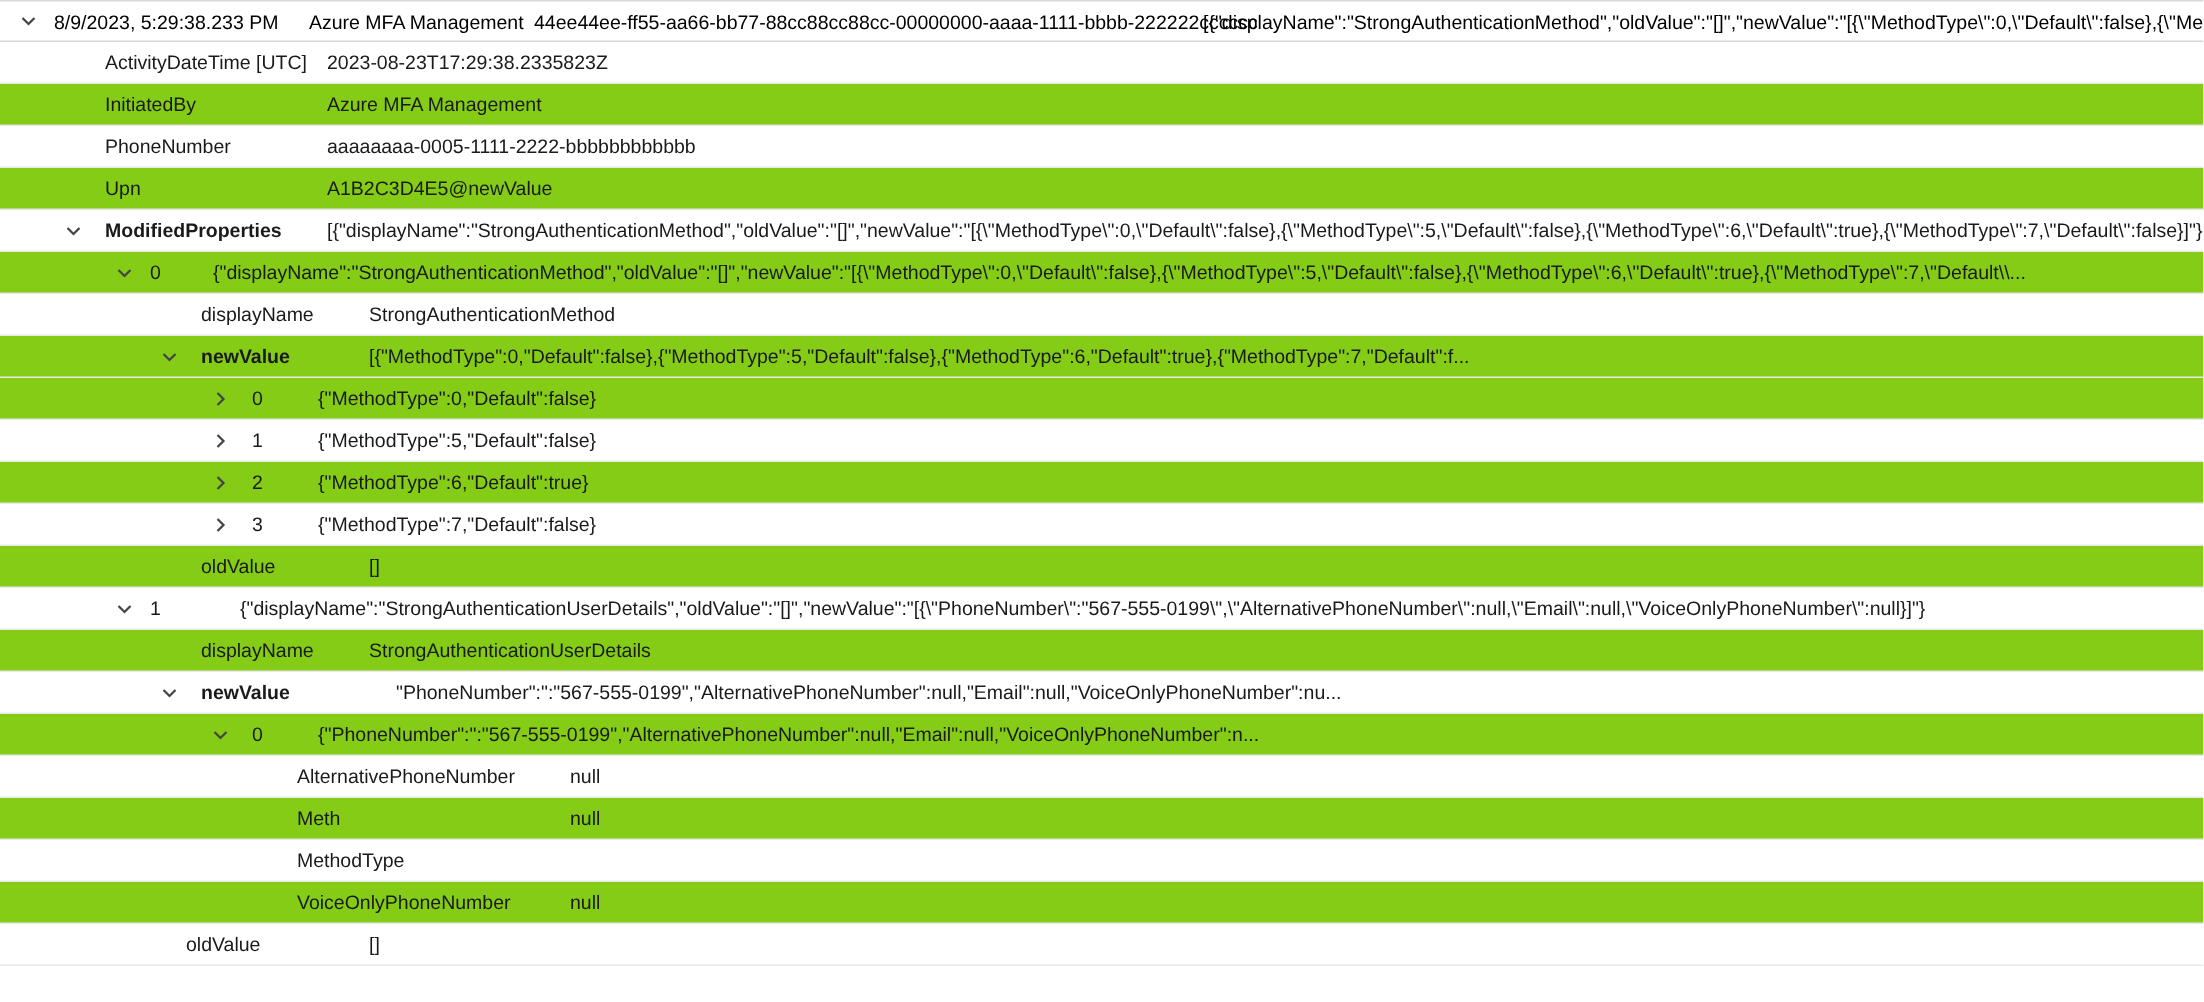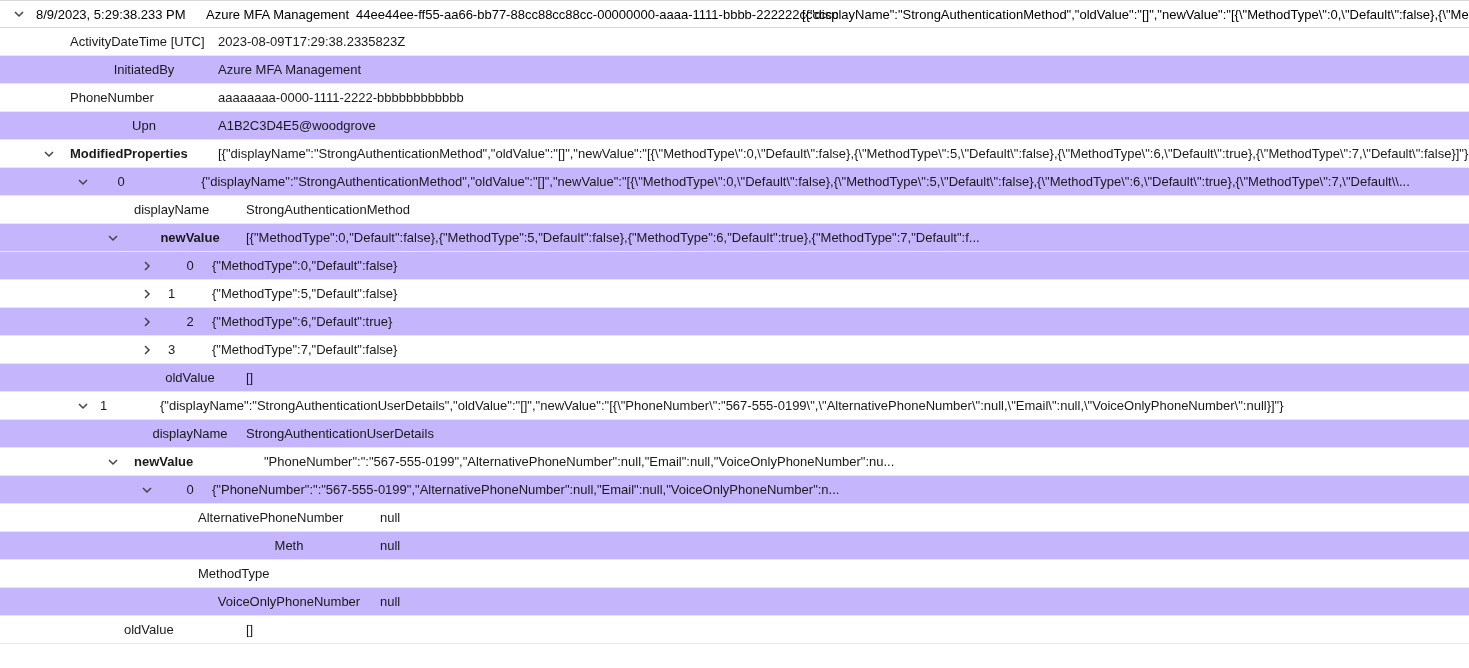--- a/index.html
+++ b/index.html
@@ -13,22 +13,21 @@
     }
     .row {
       display: flex;
       align-items: center;
       min-height: 28px;
       padding: 0 0;
       border-bottom: 1px solid #e8e8e8;
       white-space: nowrap;
     }
     .row.alt {
-      background-color: #c4b5fd;
-      text-align: center;
+      background-color: #84cc16;
     }
     .chev {
       width: 14px;
       display: inline-flex;
       justify-content: center;
       align-items: center;
       cursor: pointer;
       color: #444;
       flex-shrink: 0;
     }
@@ -60,36 +59,36 @@
   <span class="sp" style="width:10px"></span>
   <span class="col" style="width:170px">8/9/2023, 5:29:38.233 PM</span>
   <span class="col" style="width:150px">Azure MFA Management</span>
   <span class="col" style="width:446px">44ee44ee-ff55-aa66-bb77-88cc88cc88cc-00000000-aaaa-1111-bbbb-222222cccccc</span>
   <span class="col overflow" style="flex:1">[{"displayName":"StrongAuthenticationMethod","oldValue":"[]","newValue":"[{\"MethodType\":0,\"Default\":false},{\"Meth</span>
 </div>
 
 <div class="row">
   <span class="sp" style="width:70px"></span>
   <span class="label" style="width:148px">ActivityDateTime [UTC]</span>
-  <span class="val">2023-08-09T17:29:38.2335823Z</span>
+  <span class="val">2023-08-23T17:29:38.2335823Z</span>
 </div>
 <div class="row alt">
   <span class="sp" style="width:70px"></span>
   <span class="label" style="width:148px">InitiatedBy</span>
   <span class="val">Azure MFA Management</span>
 </div>
 <div class="row">
   <span class="sp" style="width:70px"></span>
   <span class="label" style="width:148px">PhoneNumber</span>
-  <span class="val">aaaaaaaa-0000-1111-2222-bbbbbbbbbbbb</span>
+  <span class="val">aaaaaaaa-0005-1111-2222-bbbbbbbbbbbb</span>
 </div>
 <div class="row alt">
   <span class="sp" style="width:70px"></span>
   <span class="label" style="width:148px">Upn</span>
-  <span class="val">A1B2C3D4E5@woodgrove</span>
+  <span class="val">A1B2C3D4E5@newValue</span>
 </div>
 
 <div class="row">
   <span class="sp" style="width:42px"></span>
   <span class="chev">
       <svg viewBox="0 0 10 10">
         <path d="M1 3 L5 7 L9 3" fill="none" stroke="currentColor" stroke-width="1.5"></path>
       </svg>
     </span>
   <span class="sp" style="width:14px"></span>

